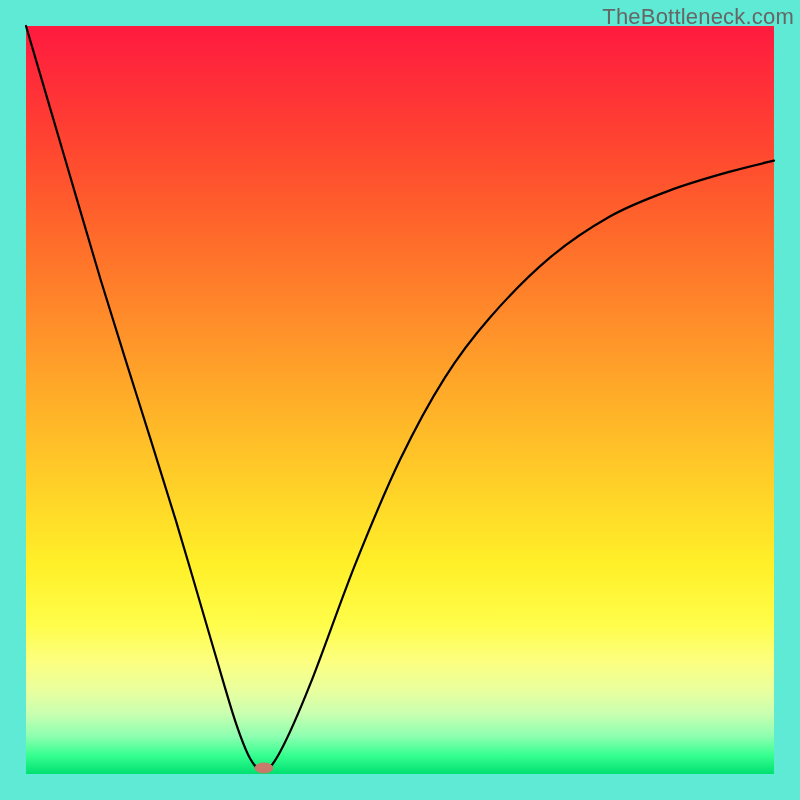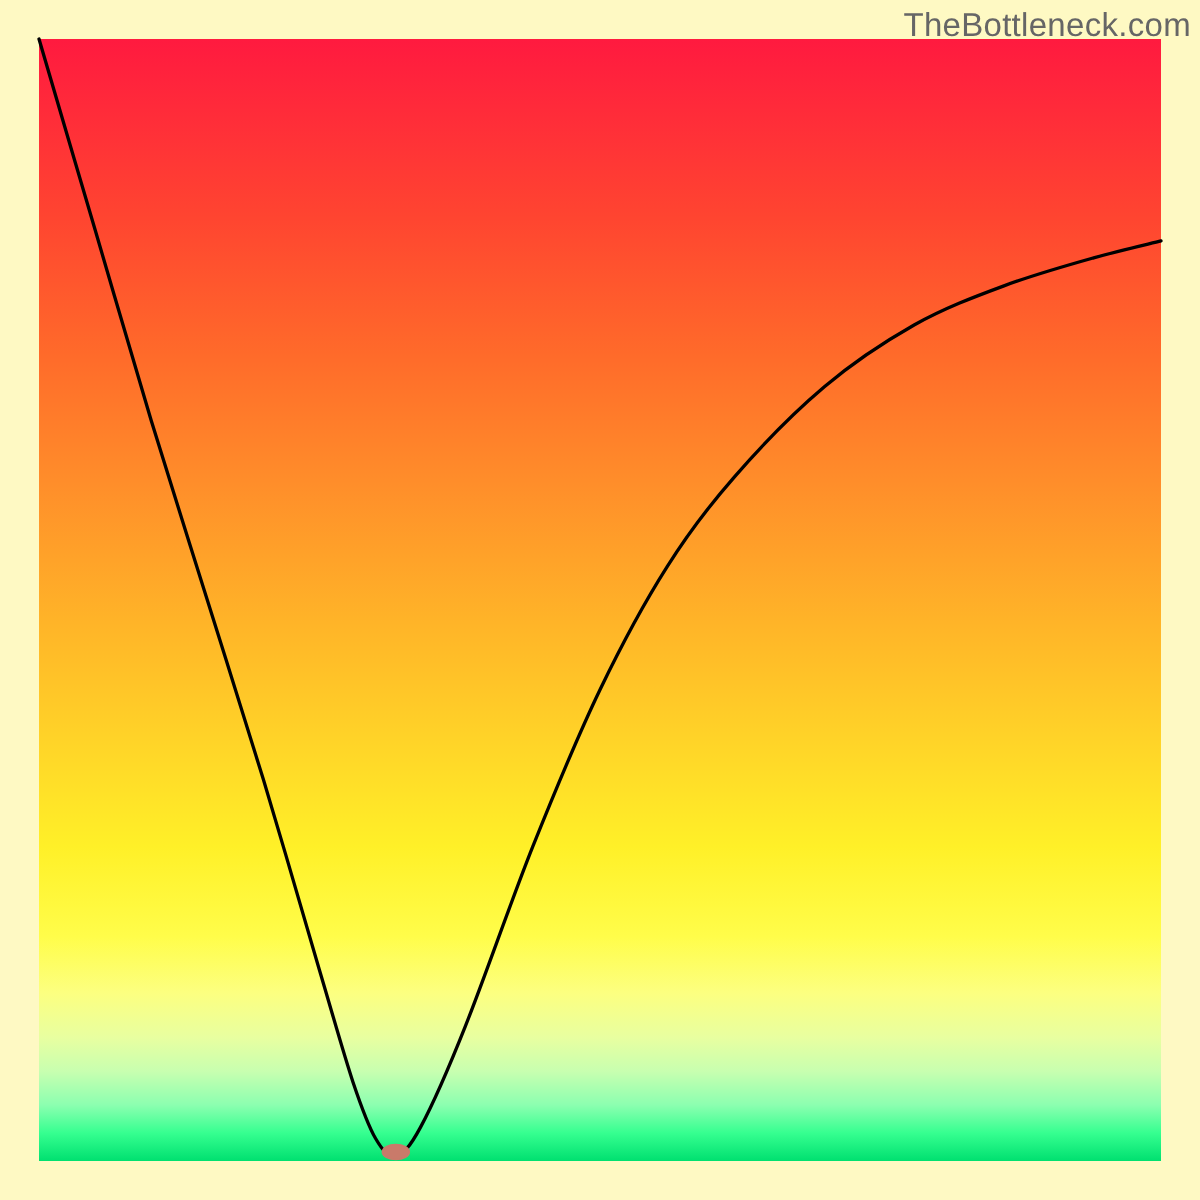--- a/index.html
+++ b/index.html
@@ -8,21 +8,21 @@
     width: 800px;
     height: 800px;
     overflow: hidden;
     background: #000;
     font-family: Arial, Helvetica, sans-serif;
   }
   .frame {
     position: relative;
     width: 800px;
     height: 800px;
-    background: #fef9c3;
+    background: #5eead4;
   }
   .plot-area {
     position: absolute;
     left: 26px;
     top: 26px;
     width: 748px;
     height: 748px;
     
     background: linear-gradient(
       to bottom,

